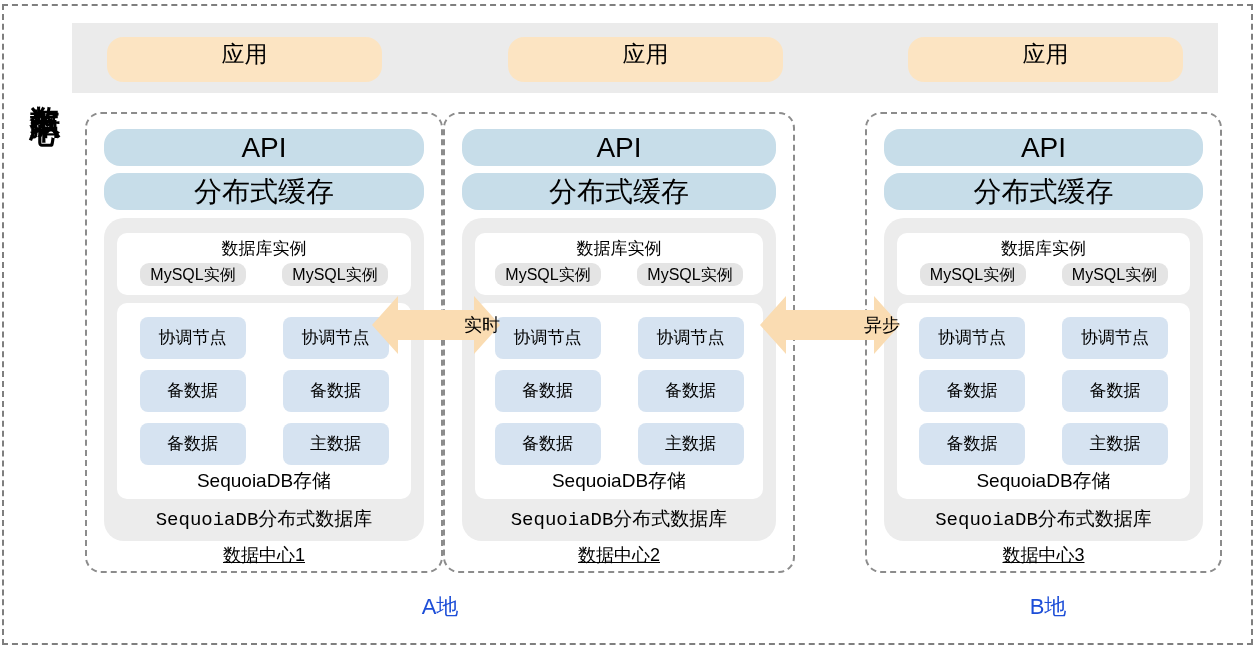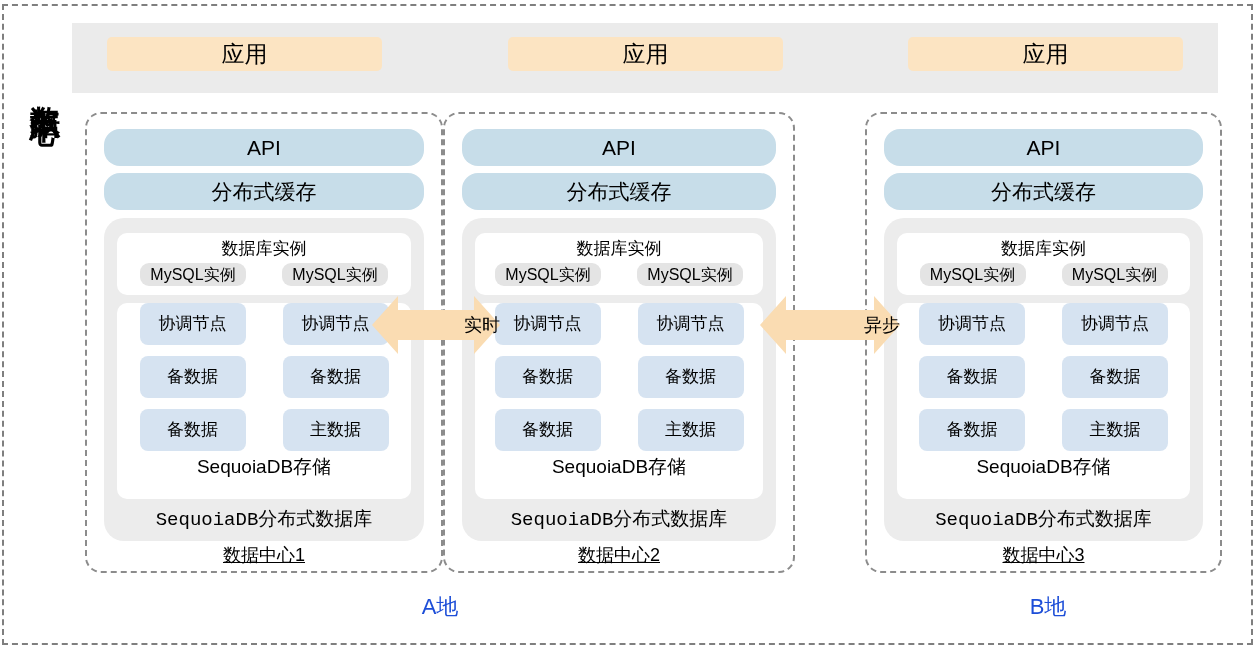--- a/index.html
+++ b/index.html
@@ -44,23 +44,23 @@
   }
   .topbar {
     position: absolute;
     left: 72px; top: 23px;
     width: 1146px; height: 70px;
     background: var(--topbar-gray);
   }
   .app-box {
     position: absolute;
     top: 37px;
-    width: 275px; height: 34px;
+    width: 275px; height: 45px;
     background: var(--app-orange);
-    border-radius: 5px;
+    border-radius: 16px;
     text-align: center;
     line-height: 34px;
     font-size: 23px;
   }
   .app-1 { left: 107px; }
   .app-2 { left: 508px; }
   .app-3 { left: 908px; }
 
   .dc {
     position: absolute;
@@ -75,21 +75,21 @@
   .dc3 { left: 865px; width: 357px; }
 
   .bar {
     position: absolute;
     left: 17px; right: 17px;
     height: 37px;
     background: var(--bar-blue);
     border-radius: 16px;
     text-align: center;
     line-height: 37px;
-    font-size: 21px;
+    font-size: 28px;
   }
   .bar.api   { top: 15px; }
   .bar.cache { top: 59px; }
 
   .cluster {
     position: absolute;
     left: 17px; right: 17px;
     top: 104px;
     height: 323px;
     background: var(--panel-gray);
@@ -122,21 +122,21 @@
     line-height: 23px;
     font-size: 16px;
   }
   .storagebox { top: 85px; height: 196px; }
   .node-grid {
     display: grid;
     grid-template-columns: 106px 106px;
     column-gap: 37px;
     row-gap: 11px;
     justify-content: center;
-    padding-top: 0;
+    padding-top: 14px;
   }
   .node {
     height: 42px;
     background: var(--node-blue);
     border-radius: 8px;
     text-align: center;
     line-height: 42px;
     font-size: 17px;
   }
   .storage-label {

